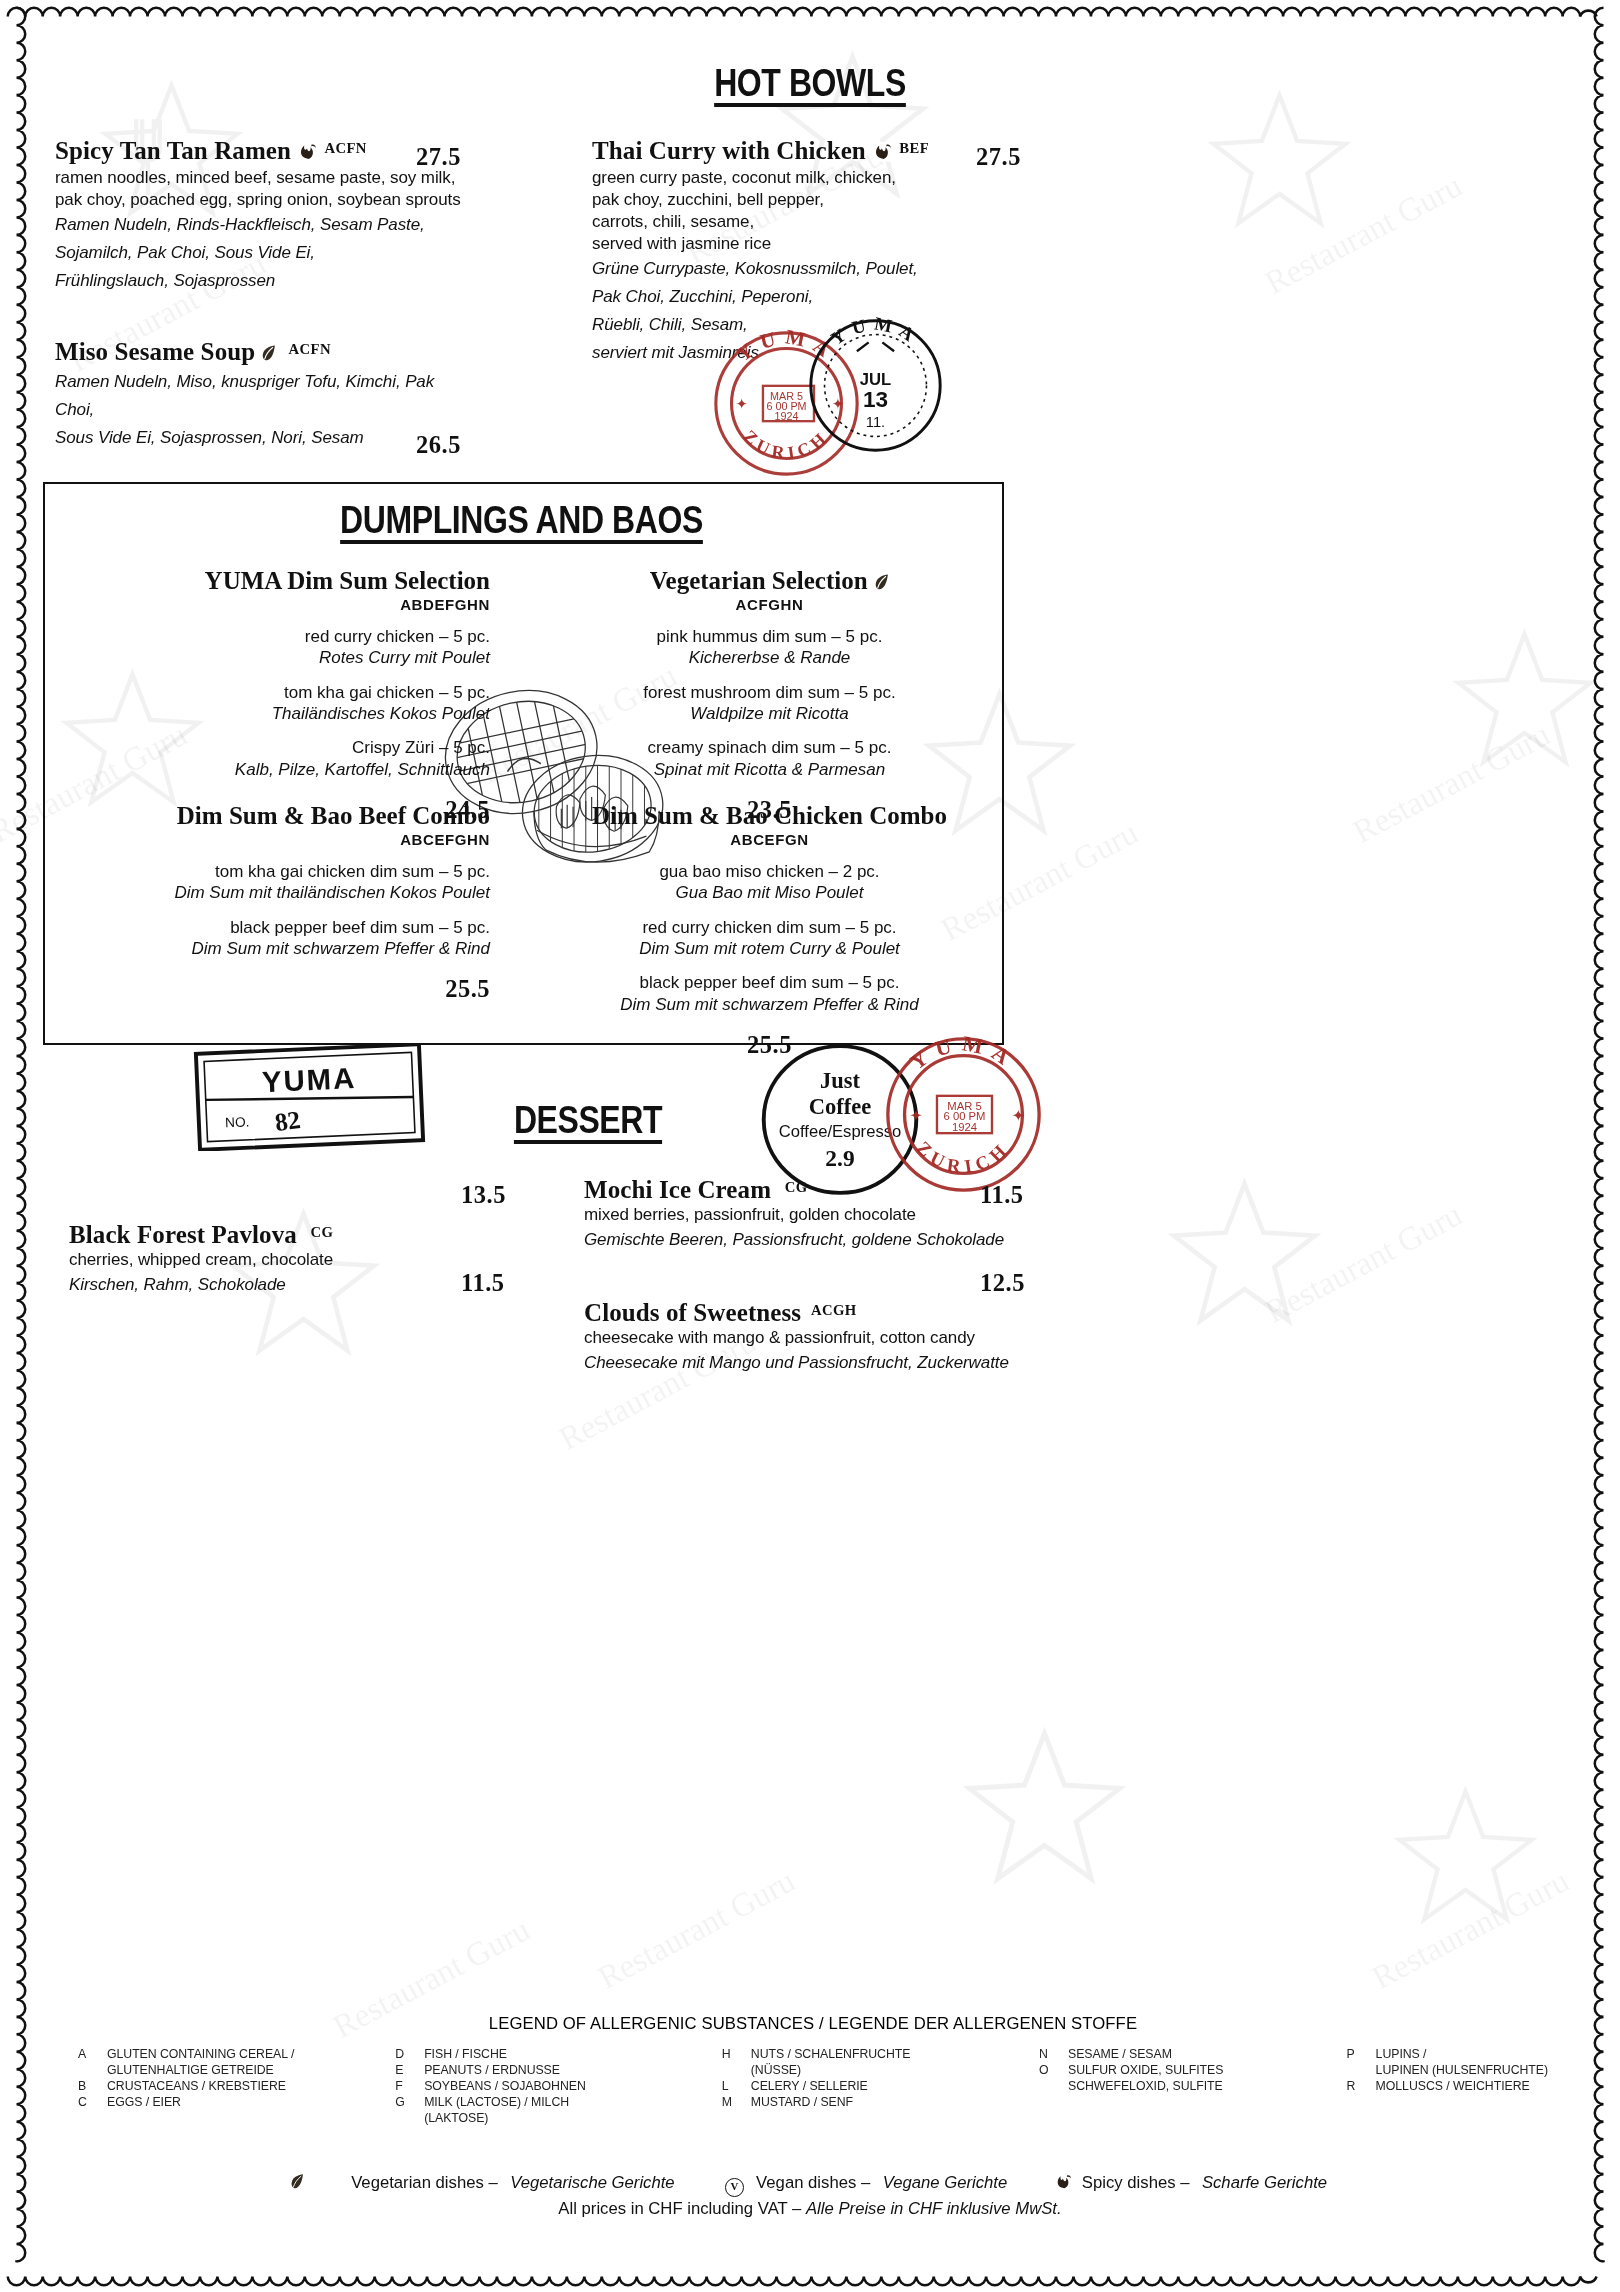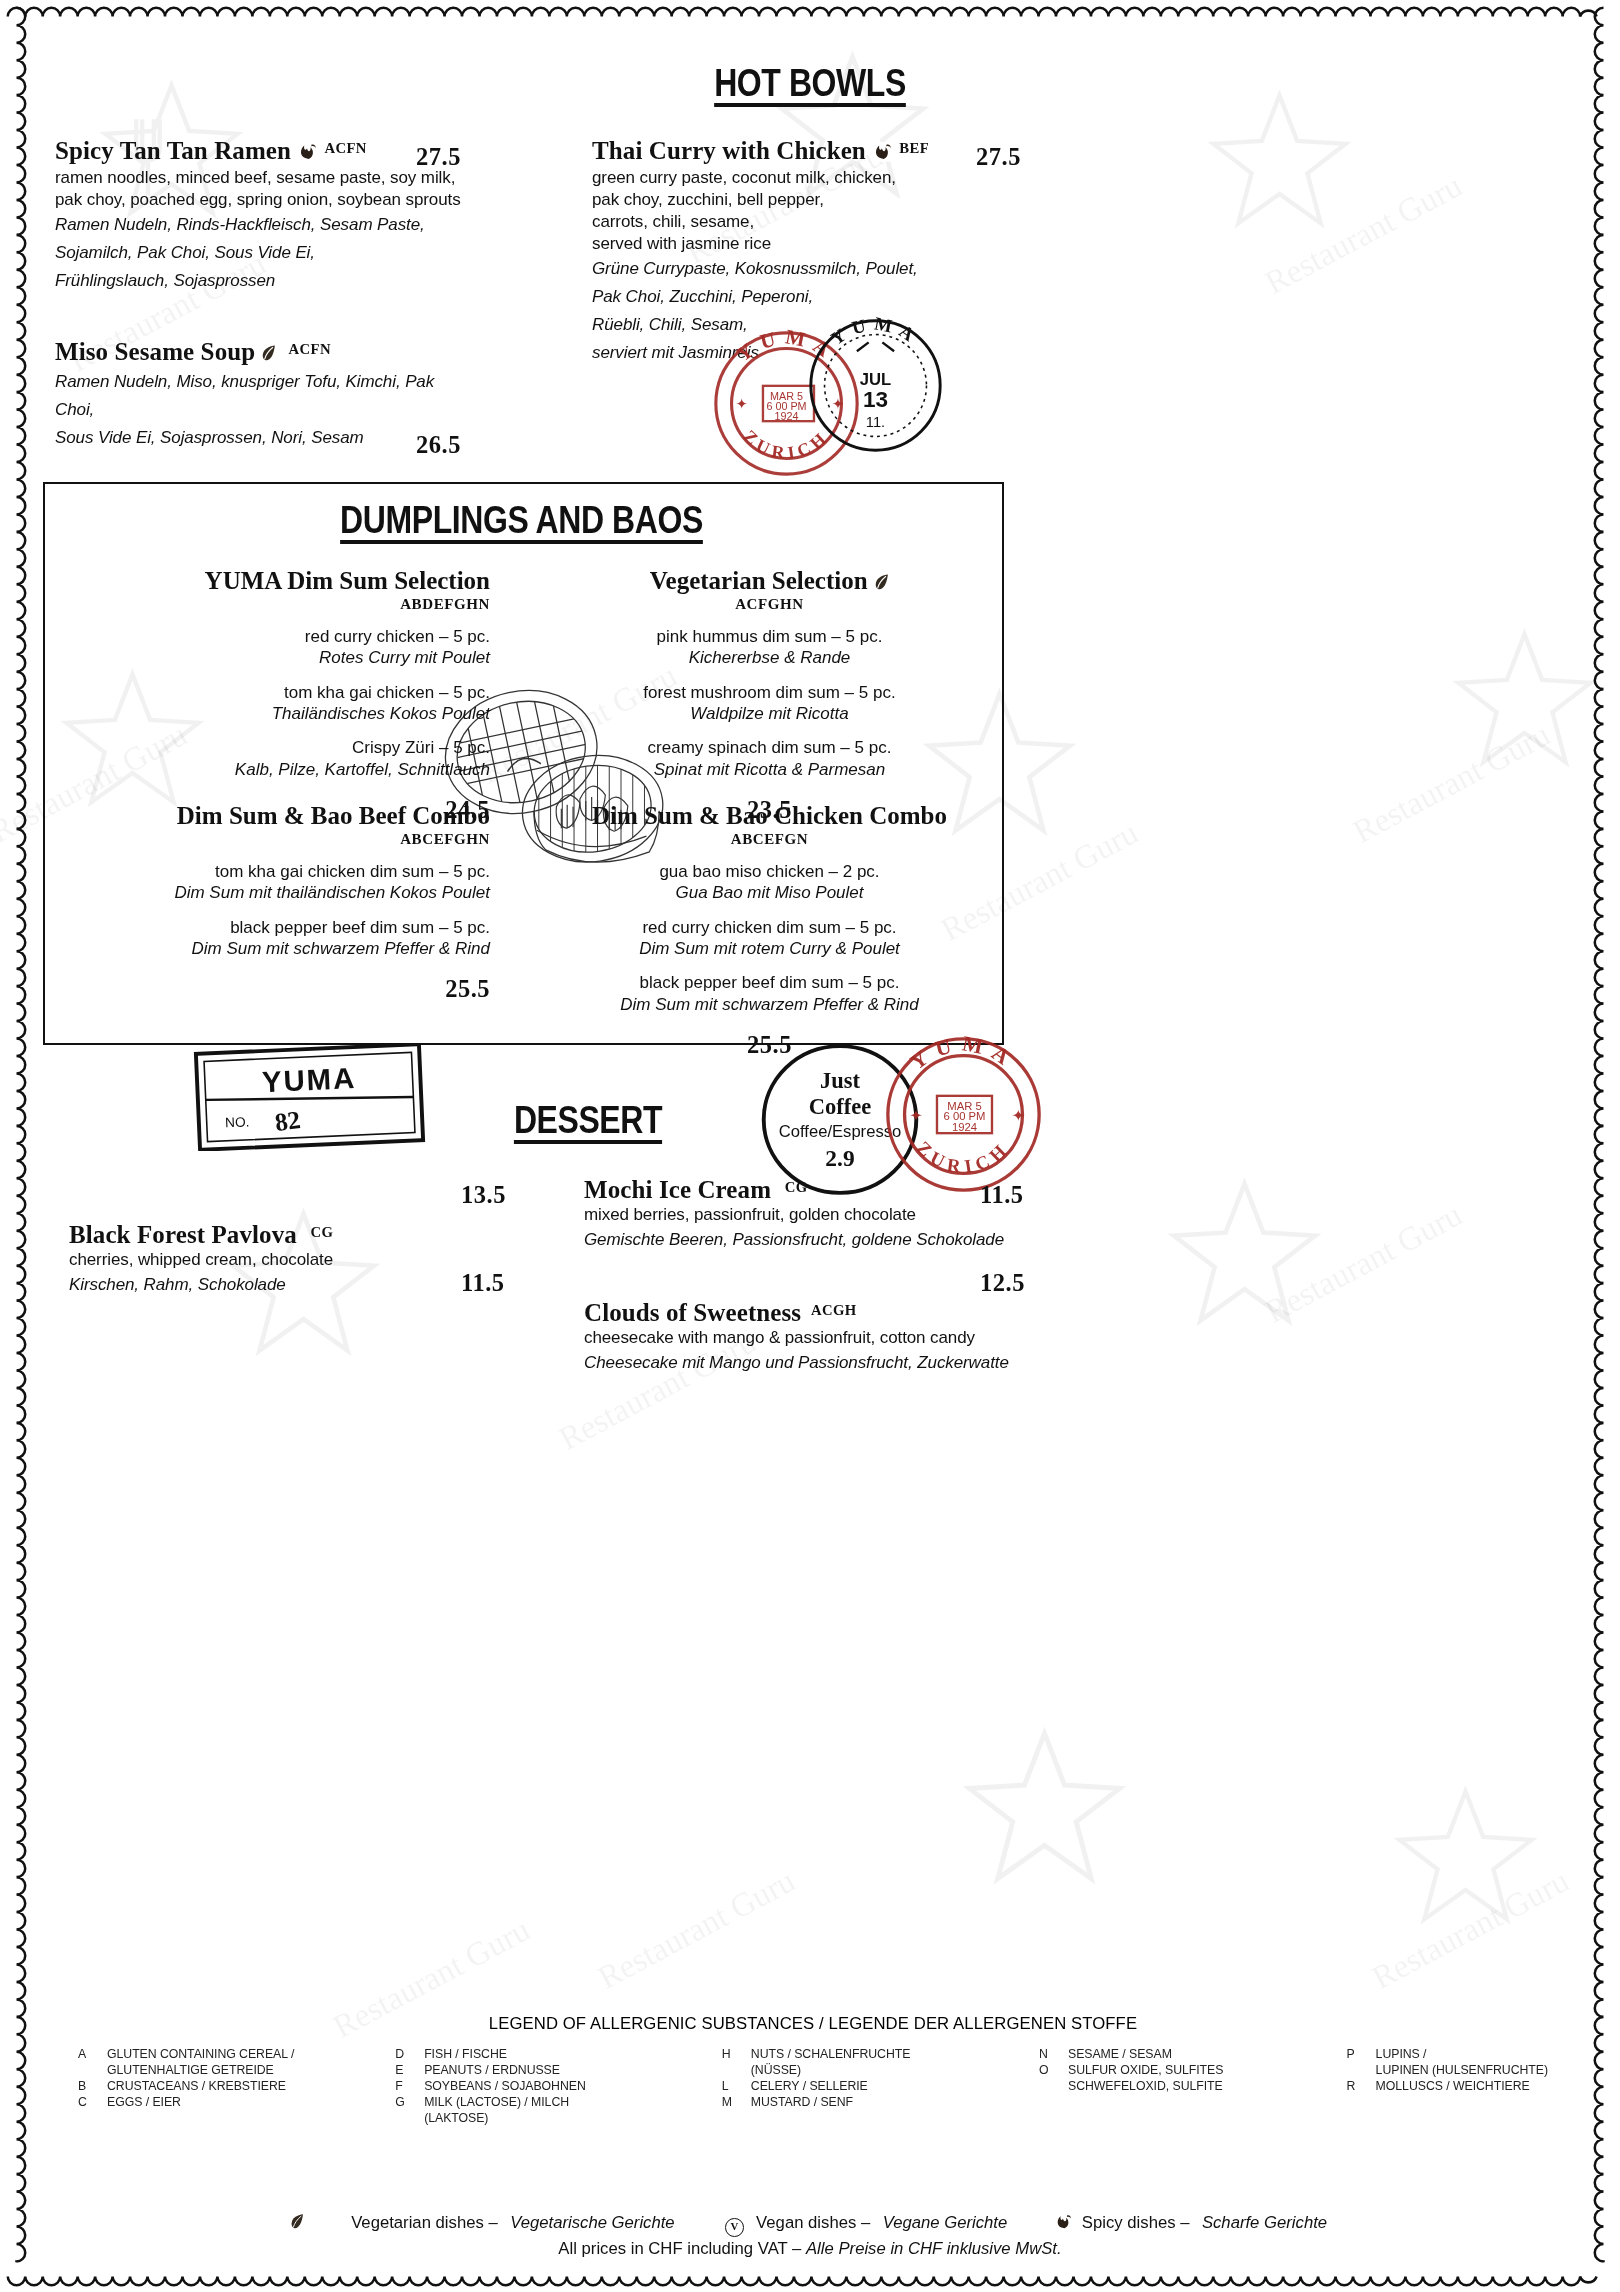--- a/index.html
+++ b/index.html
@@ -116,21 +116,21 @@
     border:2px solid #111;background:transparent;
   }
   #dump-title{position:absolute;left:43px;right:auto;width:957px;top:498px;}
   .dcol{position:absolute;text-align:center;}
   .dcol-l{left:59px;width:431px;text-align:right;}
   .dcol-r{left:554px;width:431px;}
   .d-head{
     font-family:"Liberation Serif", serif;font-weight:bold;font-size:25px;
   }
   .d-alg{
-    font-family:Liberation Serif, serif;font-weight:bold;font-size:15px;
+    font-family:Liberation Sans, sans-serif;font-weight:bold;font-size:15px;
     letter-spacing:0.6px;margin-top:1px;
   }
   .d-line{font-size:17px;line-height:21.6px;margin-top:12.7px;}
   .d-line .de{font-style:italic;display:block;}
   .d-price{
     font-family:"Liberation Serif", serif;font-weight:bold;font-size:24.5px;
     letter-spacing:0.5px;margin-top:15.7px;
   }
   #steamer{position:absolute;left:431px;top:662px;width:245px;height:225px;}
 
@@ -159,21 +159,21 @@
   .lg-keys{width:29px;flex:0 0 29px;}
   .lg-vals{}
   .lg-row{white-space:nowrap;}
   .lg-b1{width:333px;}
   .lg-b2{width:343px;}
   .lg-b3{width:333px;}
   .lg-b4{width:323px;}
 
   #footnote{
     position:absolute;left:0;right:0;top:2171px;text-align:center;
-    font-size:16.7px;line-height:23.5px;margin-top:40px;
+    font-size:16.7px;line-height:23.5px;
   }
   #footnote .it{font-style:italic;}
   #footnote .row1 span{margin:0 3.9px;}
   .fn-gap{display:inline-block;width:25.5px;}
 </style>
 </head>
 <body>
 
 <div id="page">
 

